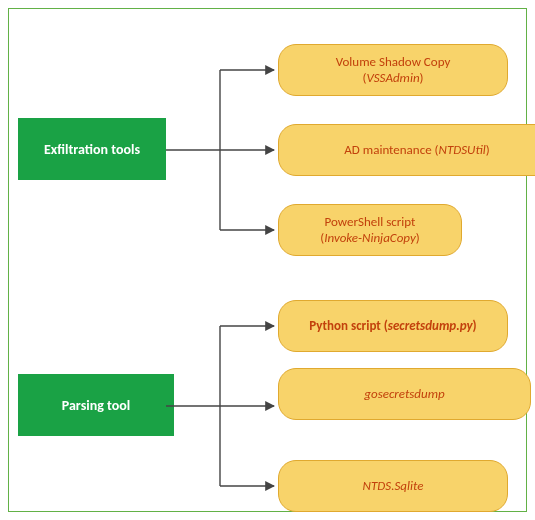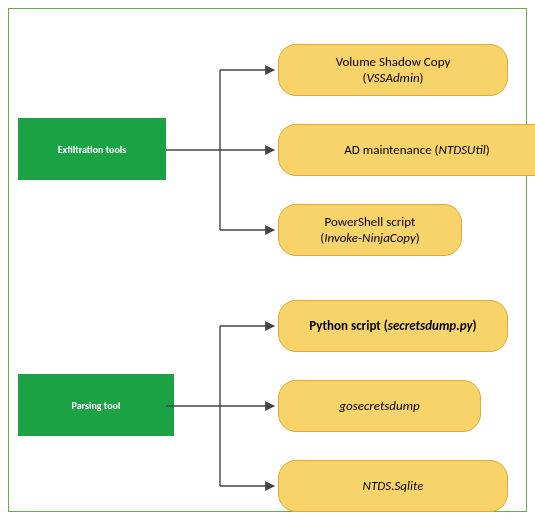--- a/index.html
+++ b/index.html
@@ -15,52 +15,52 @@
     position: absolute;
     left: 8px; top: 8px;
     width: 519px; height: 504px;
     border: 1px solid #62b146;
   }
   .green-box {
     position: absolute;
     background: #1aa245;
     color: #fff;
     font-weight: 700;
-    font-size: 10px;
+    font-size: 14px;
     display: flex;
     align-items: center;
     justify-content: center;
     text-align: center;
     padding: 0 6px;
   }
   .gb1 { left: 18px; top: 118px; width: 148px; height: 62px; }
   .gb2 { left: 18px; top: 374px; width: 156px; height: 62px; text-align: right; }
 
   .yellow-box {
     position: absolute;
     background: #f8d36a;
     border: 1.5px solid #e0a92f;
     border-radius: 18px;
-    color: #000000;
+    color: #c2410c;
     font-size: 13px;
     display: flex;
     align-items: center;
     justify-content: center;
     text-align: center;
     padding: 0 26px;
     line-height: 1.2;
   }
   .yellow-box em { font-style: italic; }
 
   .yb1 { left: 278px; top: 44px;  width: 230px; height: 52px; }
   .yb2 { left: 278px; top: 124px; width: 278px; height: 52px; }
   .yb3 { left: 278px; top: 204px; width: 184px; height: 52px; }
 
   .yb4 { left: 278px; top: 300px; width: 230px; height: 52px; font-weight: bold; }
-  .yb5 { left: 278px; top: 380px; width: 203px; height: 52px; }
+  .yb5 { left: 278px; top: 368px; width: 253px; height: 52px; }
   .yb6 { left: 278px; top: 460px; width: 230px; height: 52px; }
 
   svg.connectors {
     position: absolute;
     left: 0; top: 0;
     width: 535px; height: 520px;
     pointer-events: none;
   }
 </style>
 </head>

